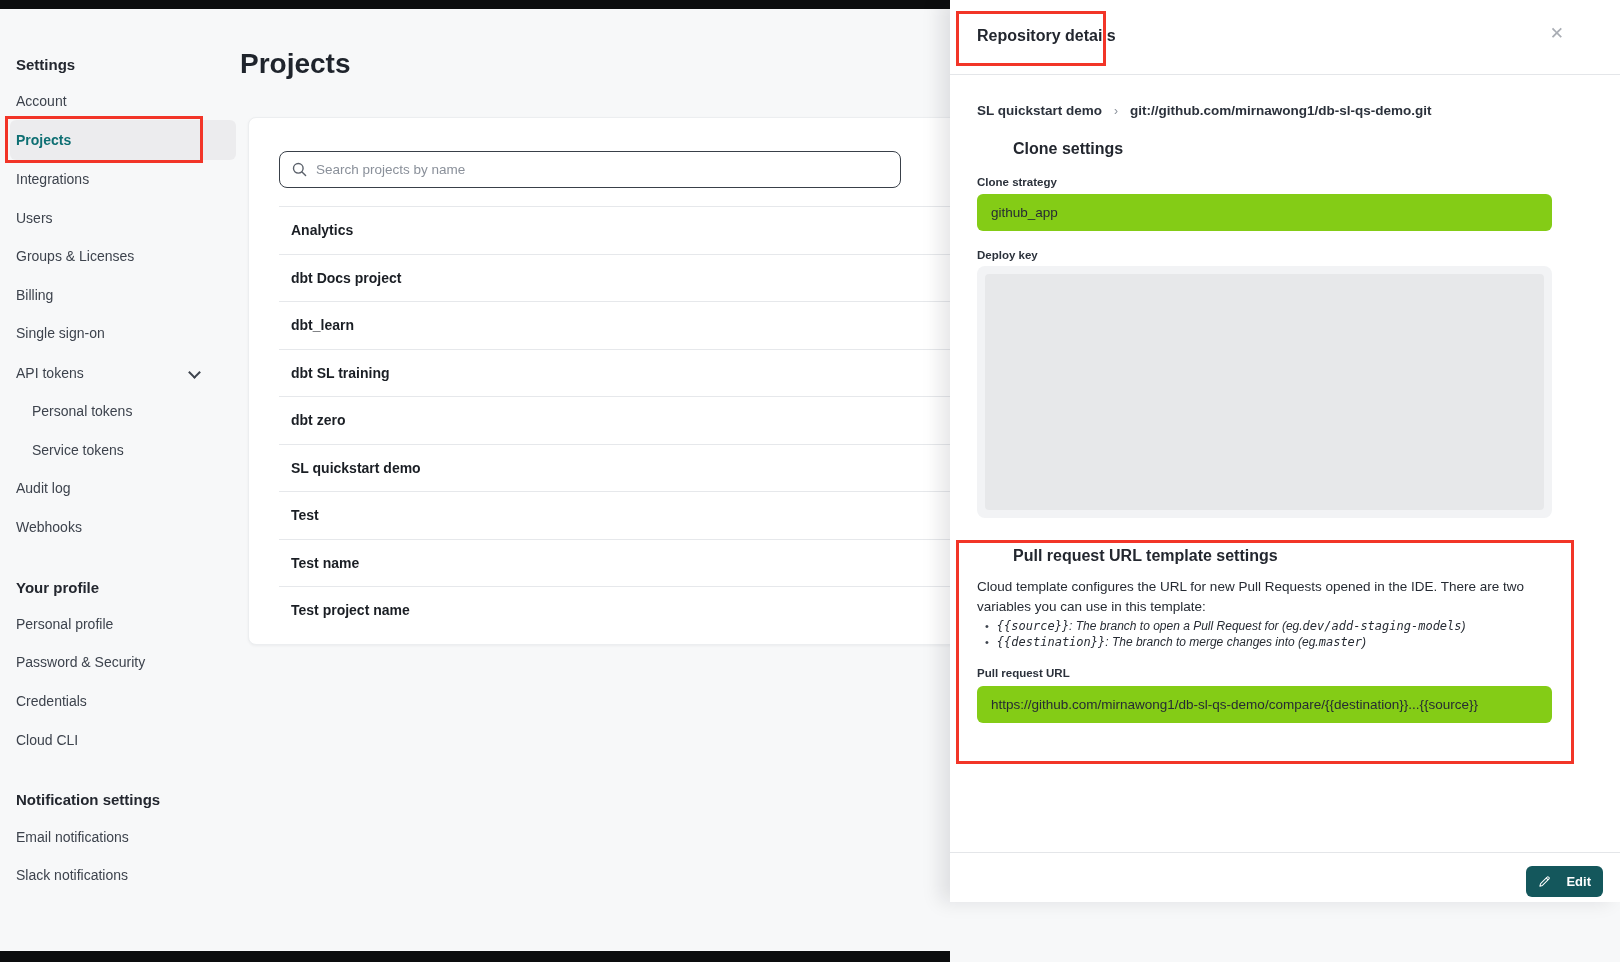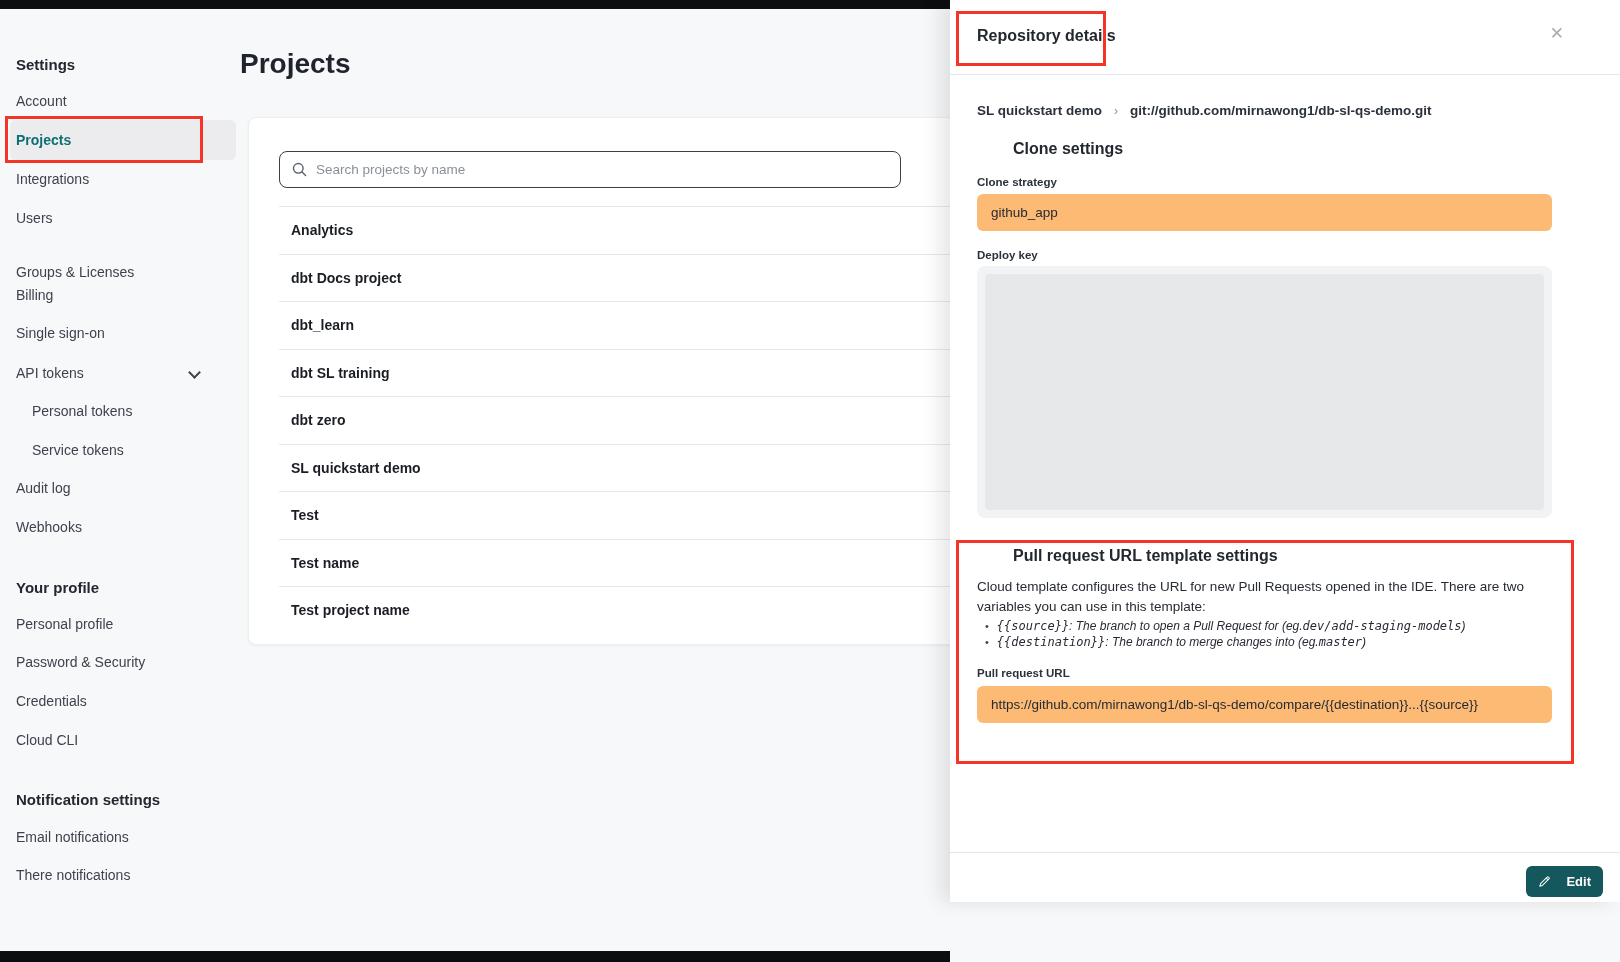--- a/index.html
+++ b/index.html
@@ -61,21 +61,21 @@
   .panel-title { position:absolute; left:27px; top:27px; font-size:16px; font-weight:bold; color:#23272f; }
   .close-btn { position:absolute; right:56px; top:23px; font-size:17px; color:#a9adb4; cursor:pointer; }
 
   .breadcrumb { position:absolute; left:27px; top:103px; display:flex; align-items:center; gap:12px; font-size:13.5px; font-weight:bold; color:#2b313b; }
   .crumb-sep { color:#8a909a; font-size:12px; font-weight:normal; }
 
   .section-heading { position:absolute; left:27px; font-size:16px; font-weight:bold; color:#23272f;margin-left:36px; }
   .field-label { position:absolute; left:27px; font-size:11.5px; font-weight:bold; color:#2b313b; }
   .field {
     position:absolute; left:27px; width:575px; height:37px;
-    background:#fdba74; border-radius:6px; display:flex; align-items:center;
+    background:#84cc16; border-radius:6px; display:flex; align-items:center;
     padding:0 14px; font-size:13.5px; color:#262b33;
   }
   .deploy-box { position:absolute; left:27px; top:266px; width:575px; height:252px; background:#f2f3f5; border-radius:8px; }
   .deploy-inner { position:absolute; left:8px; top:8px; right:8px; bottom:8px; background:#e7e8ea; border-radius:4px; }
 
   .pr-desc { position:absolute; left:27px; top:577px; width:596px; font-size:13.5px; line-height:20px; color:#262b33; }
   .pr-bullets { position:absolute; left:31px; top:618px; width:590px; }
   .bullet-line { display:flex; align-items:baseline; font-size:12px; line-height:16px; color:#262b33; margin-bottom:0; }
   .bullet-dot { color:#3d434d; margin:0 8px 0 4px; font-size:11px; }
   .code { font-family:"DejaVu Sans Mono", monospace; font-style:italic; font-size:12px; }
@@ -104,39 +104,39 @@
 <nav class="sidebar">
   <div class="nav-heading" style="top:56px">Settings</div>
 
   <div class="nav-item" style="top:93px">Account</div>
 
   <div class="nav-active-bg"></div>
   <div class="nav-item active" style="top:132px">Projects</div>
 
   <div class="nav-item" style="top:171px">Integrations</div>
   <div class="nav-item" style="top:210px">Users</div>
-  <div class="nav-item" style="top:264px">Groups &amp; Licenses</div>
+  <div class="nav-item" style="top:248px">Groups &amp; Licenses</div>
   <div class="nav-item" style="top:287px">Billing</div>
   <div class="nav-item" style="top:325px">Single sign-on</div>
   <div class="nav-item" style="top:365px">API tokens</div>
   <span class="chevron-down"></span>
   <div class="nav-item child" style="top:403px">Personal tokens</div>
   <div class="nav-item child" style="top:442px">Service tokens</div>
   <div class="nav-item" style="top:480px">Audit log</div>
   <div class="nav-item" style="top:519px">Webhooks</div>
 
   <div class="nav-heading" style="top:579px">Your profile</div>
   <div class="nav-item" style="top:616px">Personal profile</div>
   <div class="nav-item" style="top:654px">Password &amp; Security</div>
   <div class="nav-item" style="top:693px">Credentials</div>
   <div class="nav-item" style="top:732px">Cloud CLI</div>
 
   <div class="nav-heading" style="top:791px">Notification settings</div>
   <div class="nav-item" style="top:829px">Email notifications</div>
-  <div class="nav-item" style="top:867px">There notifications</div>
+  <div class="nav-item" style="top:867px">Slack notifications</div>
 </nav>
 
 <h1 class="page-title">Projects</h1>
 
 <section class="card">
   <div class="search-wrap">
     <svg width="15" height="15" viewBox="0 0 15 15">
       <circle cx="6.3" cy="6.3" r="4.8" fill="none" stroke="#5a606a" stroke-width="1.4"></circle>
       <line x1="10" y1="10" x2="13.6" y2="13.6" stroke="#5a606a" stroke-width="1.4" stroke-linecap="round"></line>
     </svg>

